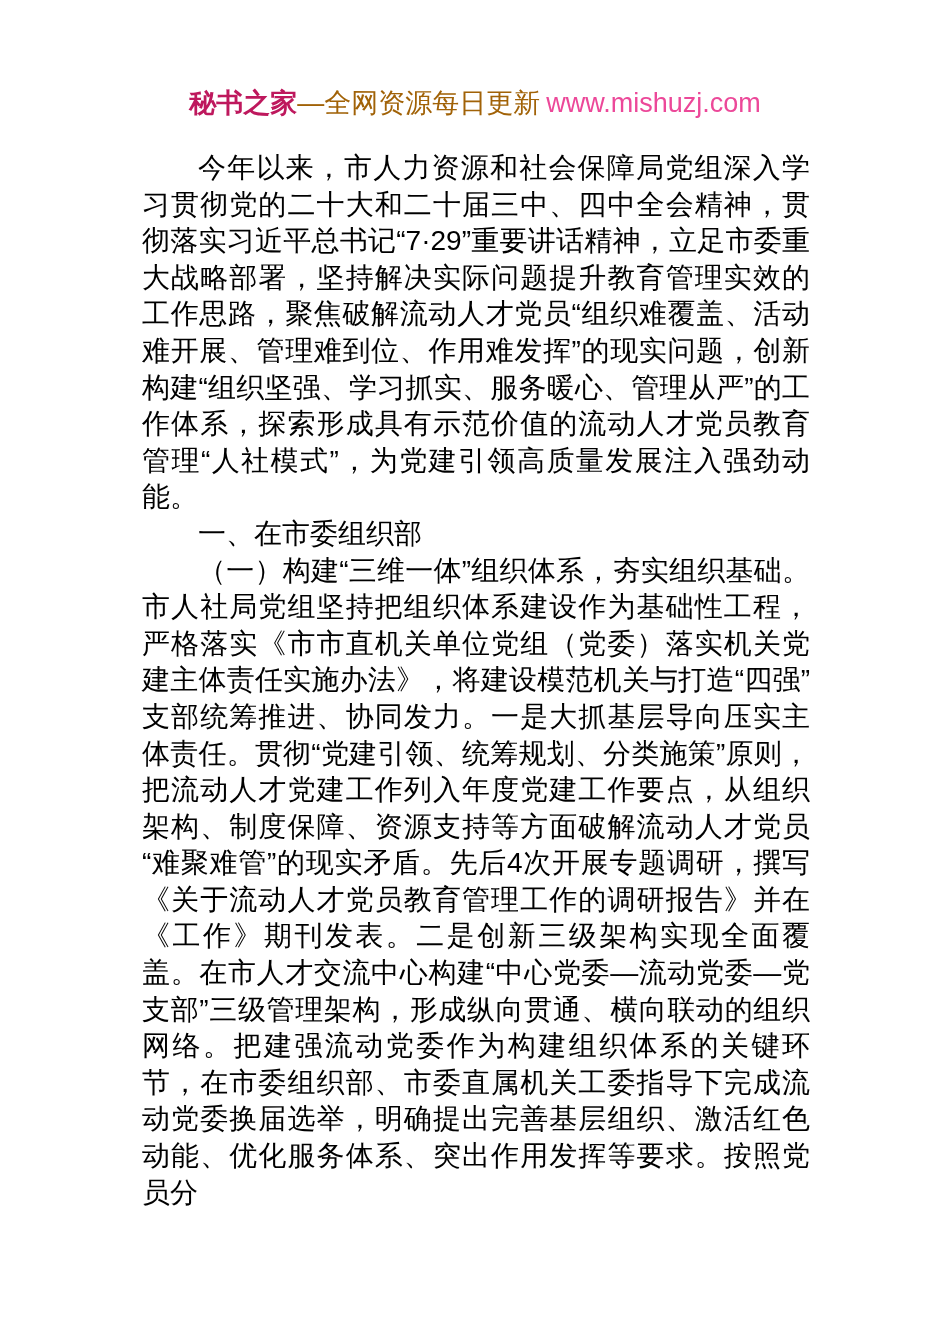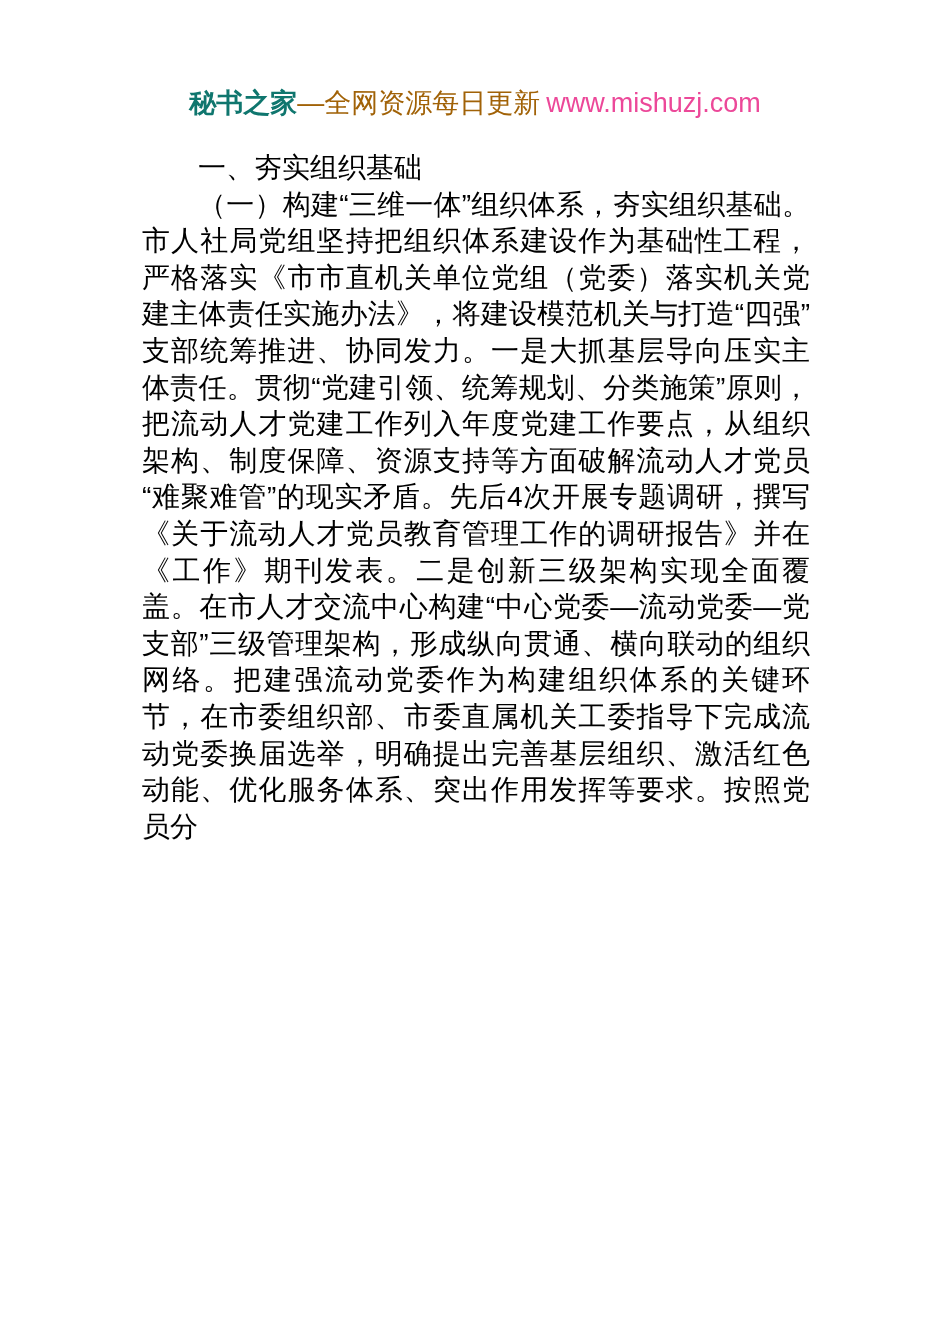--- a/index.html
+++ b/index.html
@@ -22,21 +22,21 @@
   }
   
   .promo-header {
     margin-top: 86px;
     text-align: center;
     font-size: 27px;
     line-height: 34px;
     white-space: nowrap;
   }
   .promo-brand {
-    color: #0f766e;
+    color: #be185d;
     font-weight: bold;
   }
   .promo-tagline {
     color: #a16207;
   }
   .promo-url {
     color: #ec4899;
     text-decoration: none;
     margin-left: 6px;
   }
@@ -69,17 +69,18 @@
 <body>
 
 <div class="doc-page">
 
   <div class="promo-header">
     <span class="promo-brand">秘书之家</span><span class="promo-tagline">—全网资源每日更新</span><a class="promo-url">www.mishuzj.com</a>
   </div>
 
 
   <div class="doc-body">
-    <p>一、夯实组织基础</p>
+    <p>今年以来，市人力资源和社会保障局党组深入学习贯彻党的二十大和二十届三中、四中全会精神，贯彻落实习近平总书记“7·29”重要讲话精神，立足市委重大战略部署，坚持解决实际问题提升教育管理实效的工作思路，聚焦破解流动人才党员“组织难覆盖、活动难开展、管理难到位、作用难发挥”的现实问题，创新构建“组织坚强、学习抓实、服务暖心、管理从严”的工作体系，探索形成具有示范价值的流动人才党员教育管理“人社模式”，为党建引领高质量发展注入强劲动能。</p>
+    <p>一、在市委组织部</p>
     <p>（一）构建“三维一体”组织体系，夯实组织基础。市人社局党组坚持把组织体系建设作为基础性工程，严格落实《市市直机关单位党组（党委）落实机关党建主体责任实施办法》，将建设模范机关与打造“四强”支部统筹推进、协同发力。一是大抓基层导向压实主体责任。贯彻“党建引领、统筹规划、分类施策”原则，把流动人才党建工作列入年度党建工作要点，从组织架构、制度保障、资源支持等方面破解流动人才党员“难聚难管”的现实矛盾。先后4次开展专题调研，撰写《关于流动人才党员教育管理工作的调研报告》并在《工作》期刊发表。二是创新三级架构实现全面覆盖。在市人才交流中心构建“中心党委—流动党委—党支部”三级管理架构，形成纵向贯通、横向联动的组织网络。把建强流动党委作为构建组织体系的关键环节，在市委组织部、市委直属机关工委指导下完成流动党委换届选举，明确提出完善基层组织、激活红色动能、优化服务体系、突出作用发挥等要求。按照党员分</p>
   </div>
 
 </div>
 
 </body></html>

